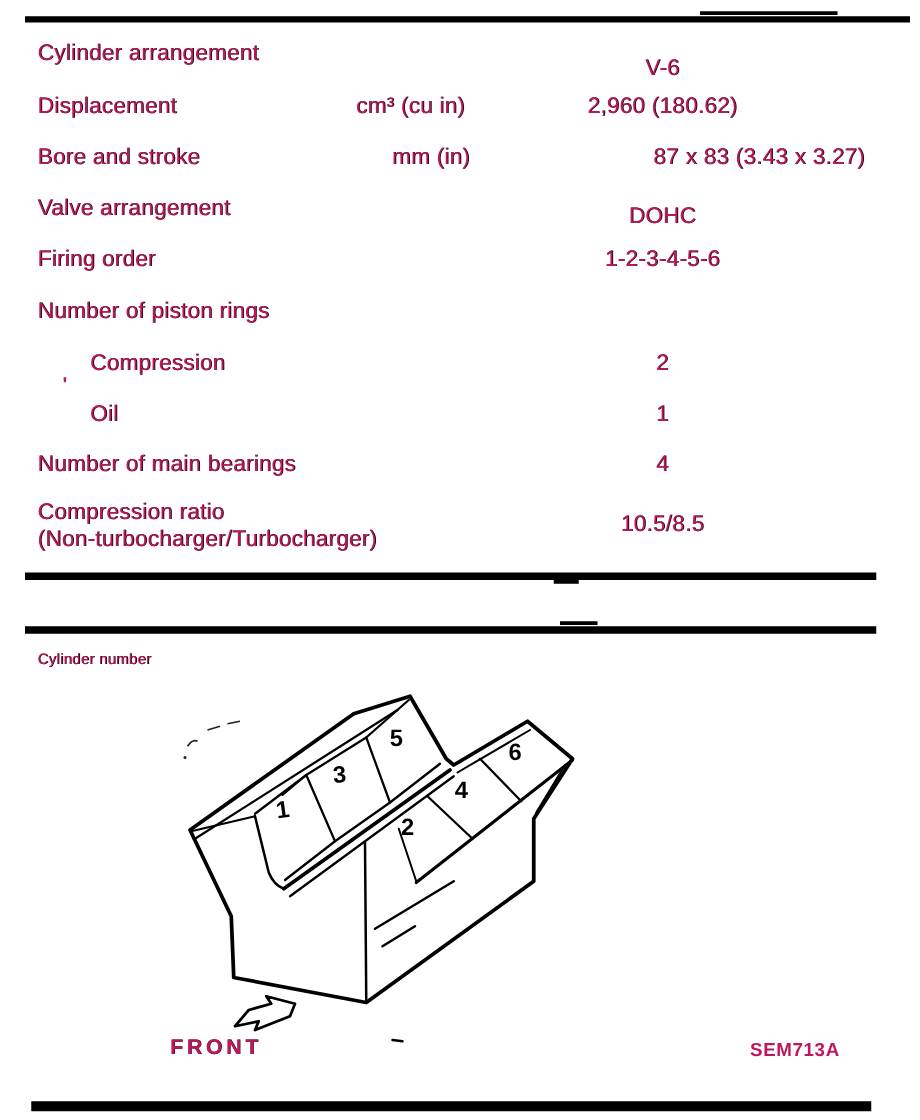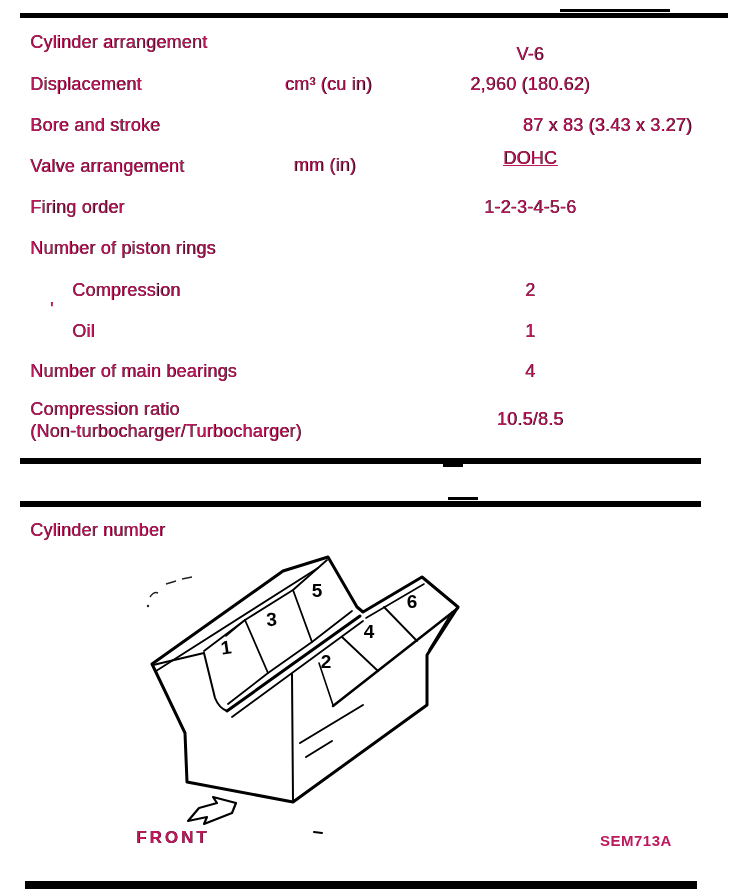--- a/index.html
+++ b/index.html
@@ -9,21 +9,21 @@
     overflow:hidden;margin:0 auto;
   }
   .rule{position:absolute;background:#000;}
   .rowlabel,.rowunit,.rowvalue{
     position:absolute;font-size:18px;line-height:22px;
     font-weight:400;text-shadow:0.6px 0 0 #000;letter-spacing:0.2px;white-space:nowrap;
   }
   .rowunit{text-align:right;}
   .rowvalue{text-align:center;}
   .heading{
-    position:absolute;font-size:18px;font-weight:400;text-shadow:0.6px 0 0 #000;
+    position:absolute;font-size:12px;font-weight:400;text-shadow:0.6px 0 0 #000;
     letter-spacing:0.2px;white-space:nowrap;
   }
   .bigbold{position:absolute;font-weight:700;white-space:nowrap;}
   #front-label{left:136px;top:828px;font-size:17px;letter-spacing:3px;text-shadow:0.4px 0 0 #000;}
   #ref-code{left:600px;top:832px;font-size:15px;letter-spacing:0.5px;}
   #stray-mark{position:absolute;left:50px;top:300px;font-size:16px;font-weight:700;}
   #diagram{position:absolute;left:120px;top:540px;}
   .artifact{position:absolute;background:#000;}
   svg text{font-family:"Liberation Sans","DejaVu Sans",sans-serif;font-weight:700;font-size:19px;}
 </style>
@@ -40,24 +40,24 @@
   <div class="artifact" style="left:448px;top:497px;width:30px;height:3px;"></div>
   <div class="rule" style="left:25px;top:881px;width:672px;height:8px;"></div>
 
   <div id="spec-table">
       <div class="rowlabel" style="left: 30px; top: 31px;">Cylinder arrangement</div>
       <div class="rowvalue" style="left: 368px; width: 324px; top: 43px;">V-6</div>
       <div class="rowlabel" style="left: 30px; top: 73px;">Displacement</div>
       <div class="rowunit" style="left: 180px; width: 192px; top: 73px;">cm³ (cu in)</div>
       <div class="rowvalue" style="left: 368px; width: 324px; top: 73px;">2,960 (180.62)</div>
       <div class="rowlabel" style="left: 30px; top: 114px;">Bore and stroke</div>
-      <div class="rowunit" style="left: 164px; width: 192px; top: 114px; margin-top: 40px;">mm (in)</div>
+      <div class="rowunit" style="left: 184px; width: 192px; top: 114px;">mm (in)</div>
       <div class="rowvalue" style="left: 368px; width: 324px; top: 114px; text-align: right;">87 x 83 (3.43 x 3.27)</div>
       <div class="rowlabel" style="left: 30px; top: 155px;">Valve arrangement</div>
-      <div class="rowvalue" style="left: 368px; width: 324px; top: 147px; text-decoration: underline;">DOHC</div>
+      <div class="rowvalue" style="left: 368px; width: 324px; top: 161px;">DOHC</div>
       <div class="rowlabel" style="left: 30px; top: 196px;">Firing order</div>
       <div class="rowvalue" style="left: 368px; width: 324px; top: 196px;">1-2-3-4-5-6</div>
       <div class="rowlabel" style="left: 30px; top: 237px;">Number of piston rings</div>
       <div class="rowlabel" style="left: 72px; top: 279px;">Compression</div>
       <div class="rowvalue" style="left: 368px; width: 324px; top: 279px;">2</div>
       <div class="rowlabel" style="left: 72px; top: 320px;">Oil</div>
       <div class="rowvalue" style="left: 368px; width: 324px; top: 320px;">1</div>
       <div class="rowlabel" style="left: 30px; top: 360px;">Number of main bearings</div>
       <div class="rowvalue" style="left: 368px; width: 324px; top: 360px;">4</div>
       <div class="rowlabel" style="left: 30px; top: 398px;">Compression ratio</div>

